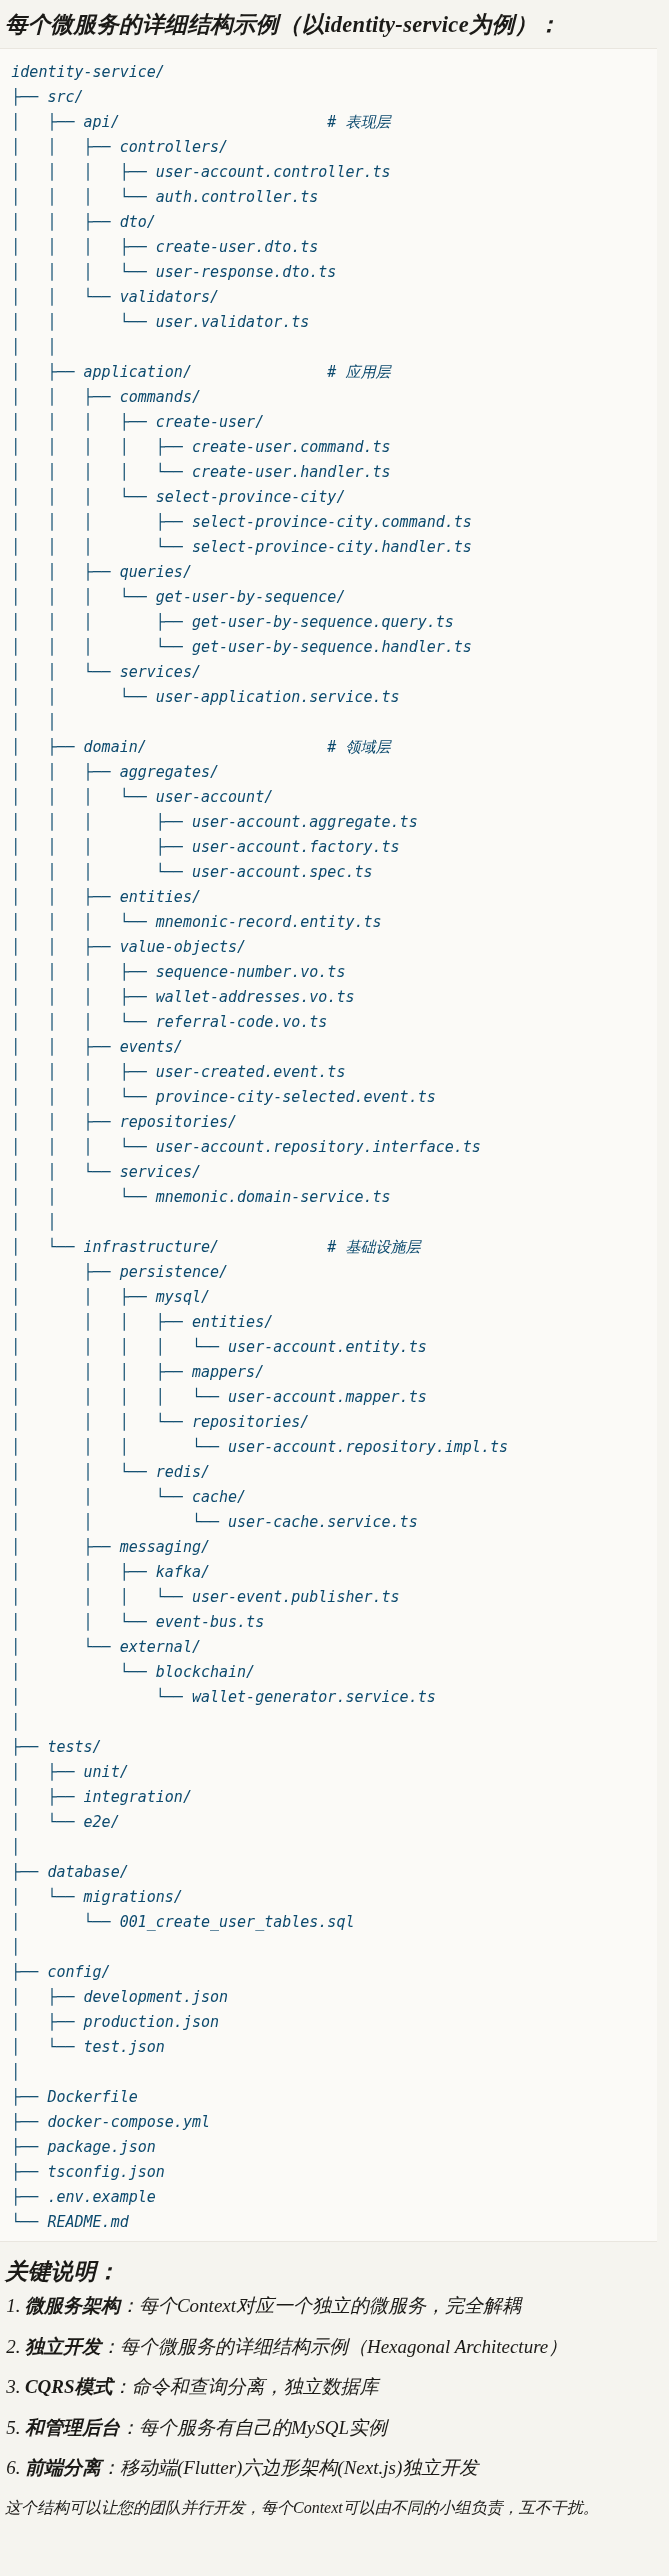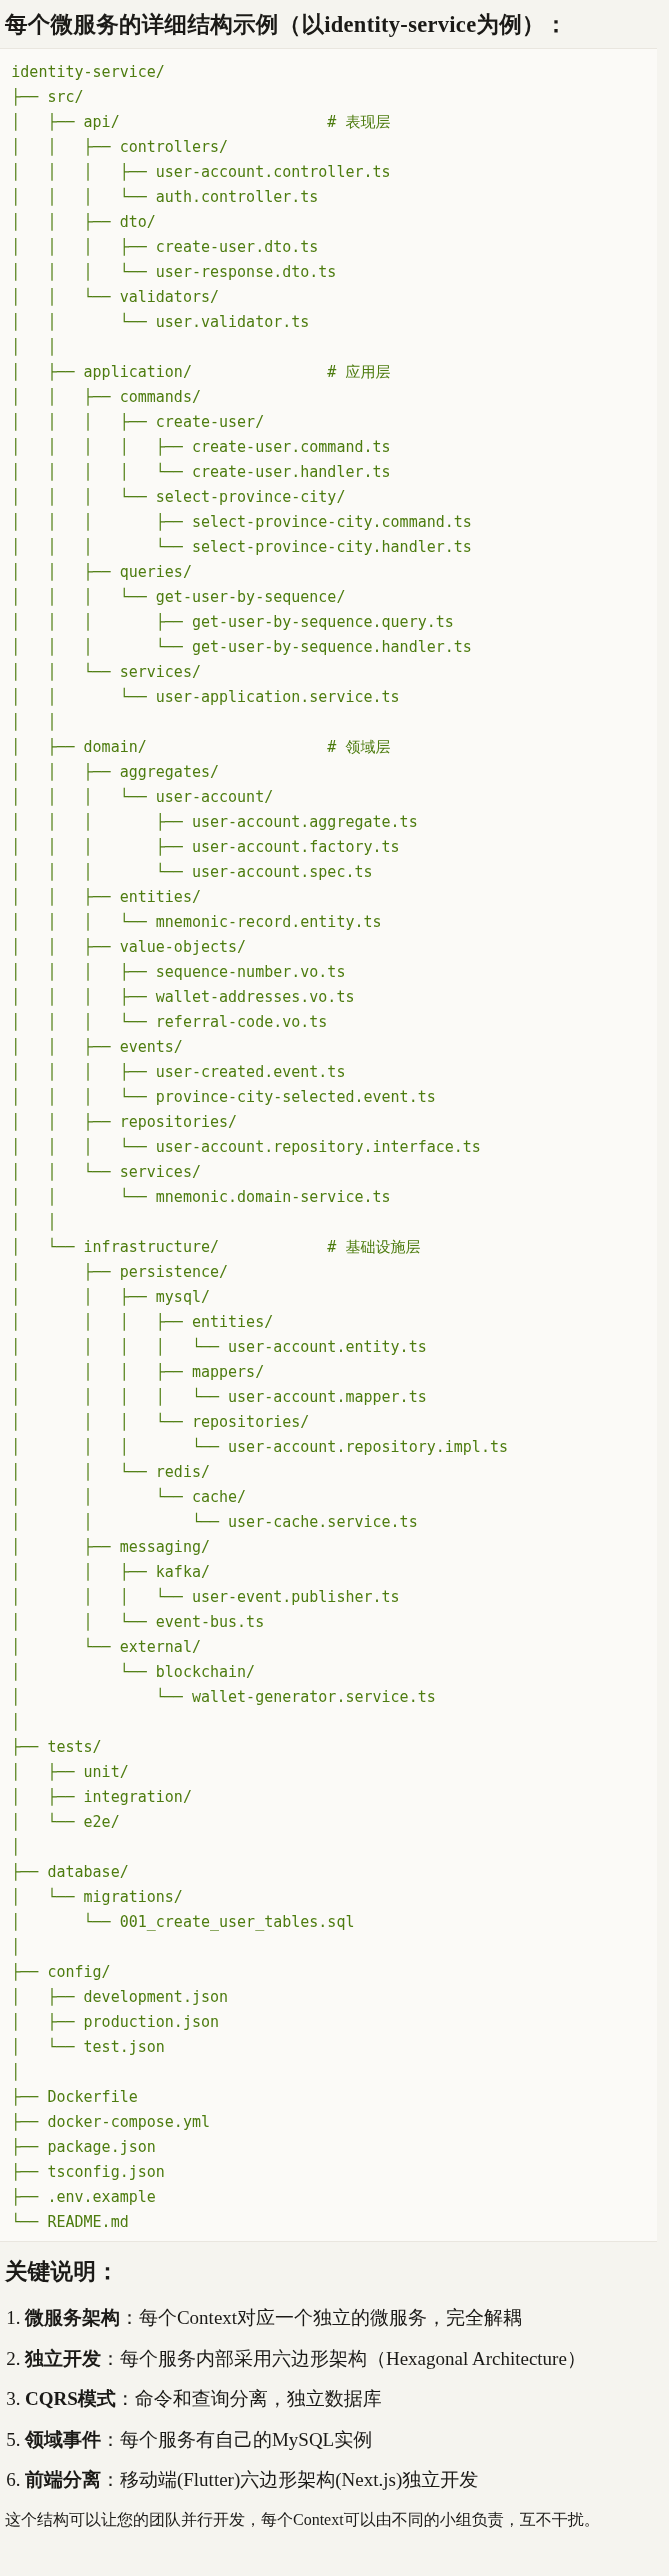--- a/index.html
+++ b/index.html
@@ -4,48 +4,48 @@
 <style>
   html, body { margin: 0; padding: 0; }
   body {
     width: 669px;
     height: 2576px;
     overflow: hidden;
     background: #f5f4ef;
     color: #1b1a17;
     font-family: "Liberation Serif", serif;
   }
-  .page { width: 657px; }
+  .page { width: 657px; font-style: italic; }
   .title {
     font-size: 22.5px;
     line-height: 31px;
     font-weight: 700;
     margin: 8.8px 5px 8.1px 5px;
     letter-spacing: 0.3px;
   }
   .codeblock {
     background: #fbfaf7;
     border-top: 1.3px solid #e9e6df;
     border-bottom: 1.3px solid #e9e6df;
     padding: 11.3px 5px 6.3px 11.3px;
   }
   .tree {
     margin: 0;
     font-family: "DejaVu Sans Mono", monospace;
     font-size: 15px;
     line-height: 25px;
-    color: #4d7c0f;
+    color: #0c4a6e;
     white-space: pre;
   }
   .notes { padding: 0 5px; }
   .notes-heading {
     font-size: 22.5px;
     line-height: 30px;
     font-weight: 700;
-    margin: 15px 0 18px 0;
+    margin: 15px 0 6px 0;
     letter-spacing: 0.3px;
   }
   .note-item {
     font-size: 19px;
     line-height: 26px;
     margin: 0 0 14.4px 1.3px;
   }
   .note-item .num { margin-right: 4.4px; }
   .note-item .term { font-weight: 700; }
   .footer-para {
@@ -153,27 +153,27 @@
 
   <div class="notes">
 
     <h2 class="notes-heading">关键说明：</h2>
 
     <div class="notes-list">
       <div class="note-item">
         <span class="num">1.</span><span class="term">微服务架构</span><span class="desc">：每个Context对应一个独立的微服务，完全解耦</span>
       </div>
       <div class="note-item">
-        <span class="num">2.</span><span class="term">独立开发</span><span class="desc">：每个服务内部采用六边形架构（Hexagonal Architecture）</span>
+        <span class="num">2.</span><span class="term">独立开发</span><span class="desc">：每个微服务的详细结构示例（Hexagonal Architecture）</span>
       </div>
       <div class="note-item">
         <span class="num">3.</span><span class="term">CQRS模式</span><span class="desc">：命令和查询分离，独立数据库</span>
       </div>
       <div class="note-item">
-        <span class="num">5.</span><span class="term">领域事件</span><span class="desc">：每个服务有自己的MySQL实例</span>
+        <span class="num">5.</span><span class="term">和管理后台</span><span class="desc">：每个服务有自己的MySQL实例</span>
       </div>
       <div class="note-item">
         <span class="num">6.</span><span class="term">前端分离</span><span class="desc">：移动端(Flutter)六边形架构(Next.js)独立开发</span>
       </div>
     </div>
 
     <p class="footer-para">这个结构可以让您的团队并行开发，每个Context可以由不同的小组负责，互不干扰。</p>
 
   </div>
 </div>

